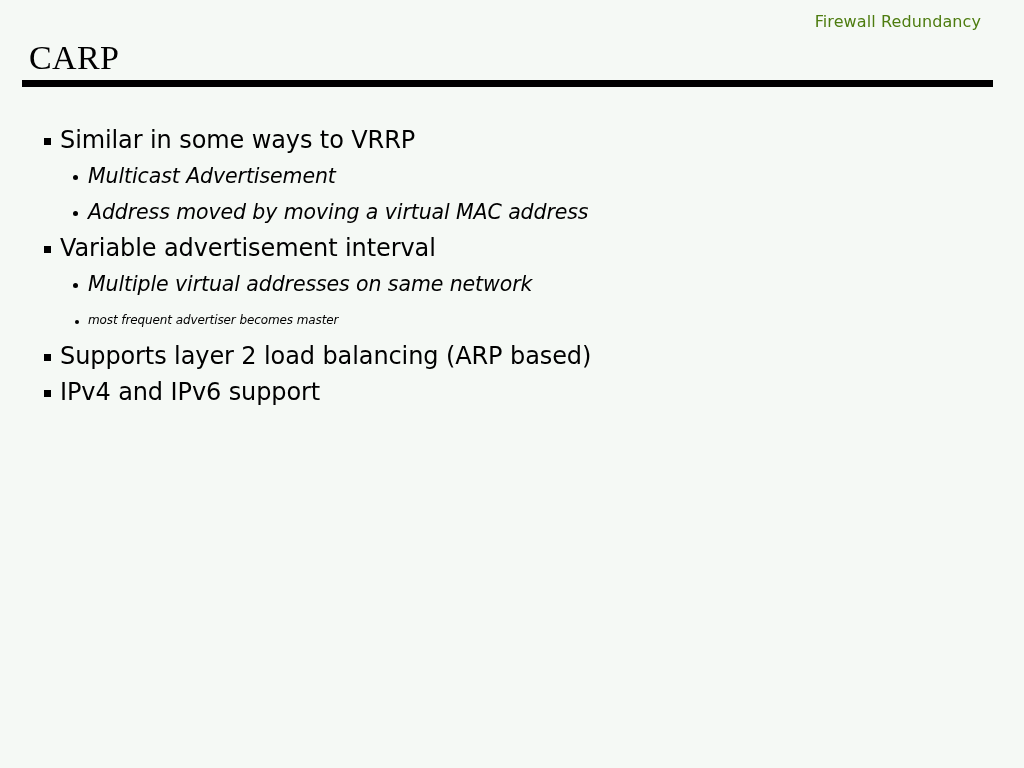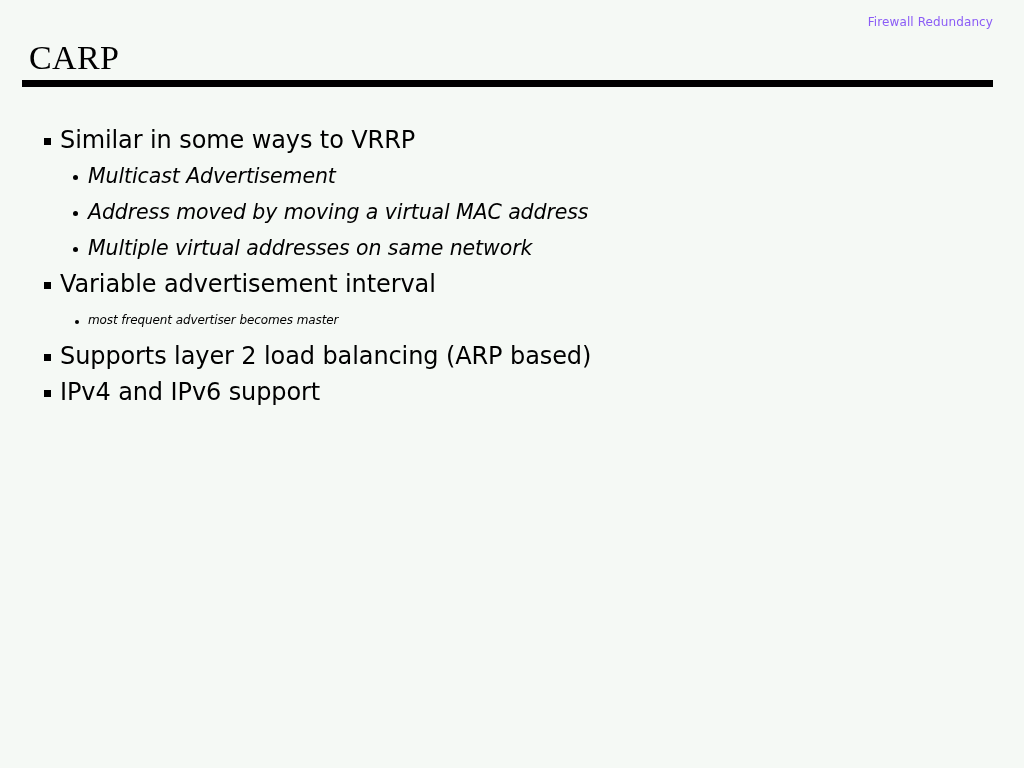--- a/index.html
+++ b/index.html
@@ -20,26 +20,26 @@
     position: relative;
     width: 1024px;
     height: 768px;
     background: #f5f9f5;
   }
 
   
   .slide-header {
     position: absolute;
     top: 12px;
-    right: 31px;
+    right: 43px;
     font-family: "DejaVu Sans", sans-serif;
-    font-size: 12px;
+    font-size: 16px;
     line-height: 20px;
     letter-spacing: 0.1px;
-    color: #8b5cf6;
+    color: #4d7c0f;
     text-align: right;
     white-space: nowrap;
   }
 
   .slide-title {
     position: absolute;
     left: 29px;
     top: 38px;
     font-family: Liberation Serif, serif;
     font-size: 34px;
@@ -152,28 +152,28 @@
     <div class="bullet-row level-2">
       <span class="marker"></span>
       <span class="row-text">Multicast Advertisement</span>
     </div>
 
     <div class="bullet-row level-2">
       <span class="marker"></span>
       <span class="row-text">Address moved by moving a virtual MAC address</span>
     </div>
 
+    <div class="bullet-row level-1">
+      <span class="marker"></span>
+      <span class="row-text">Variable advertisement interval</span>
+    </div>
+
     <div class="bullet-row level-2">
       <span class="marker"></span>
       <span class="row-text">Multiple virtual addresses on same network</span>
-    </div>
-
-    <div class="bullet-row level-1">
-      <span class="marker"></span>
-      <span class="row-text">Variable advertisement interval</span>
     </div>
 
     <div class="bullet-row level-2 small">
       <span class="marker"></span>
       <span class="row-text">most frequent advertiser becomes master</span>
     </div>
 
 
 
     <div class="bullet-row level-1">

